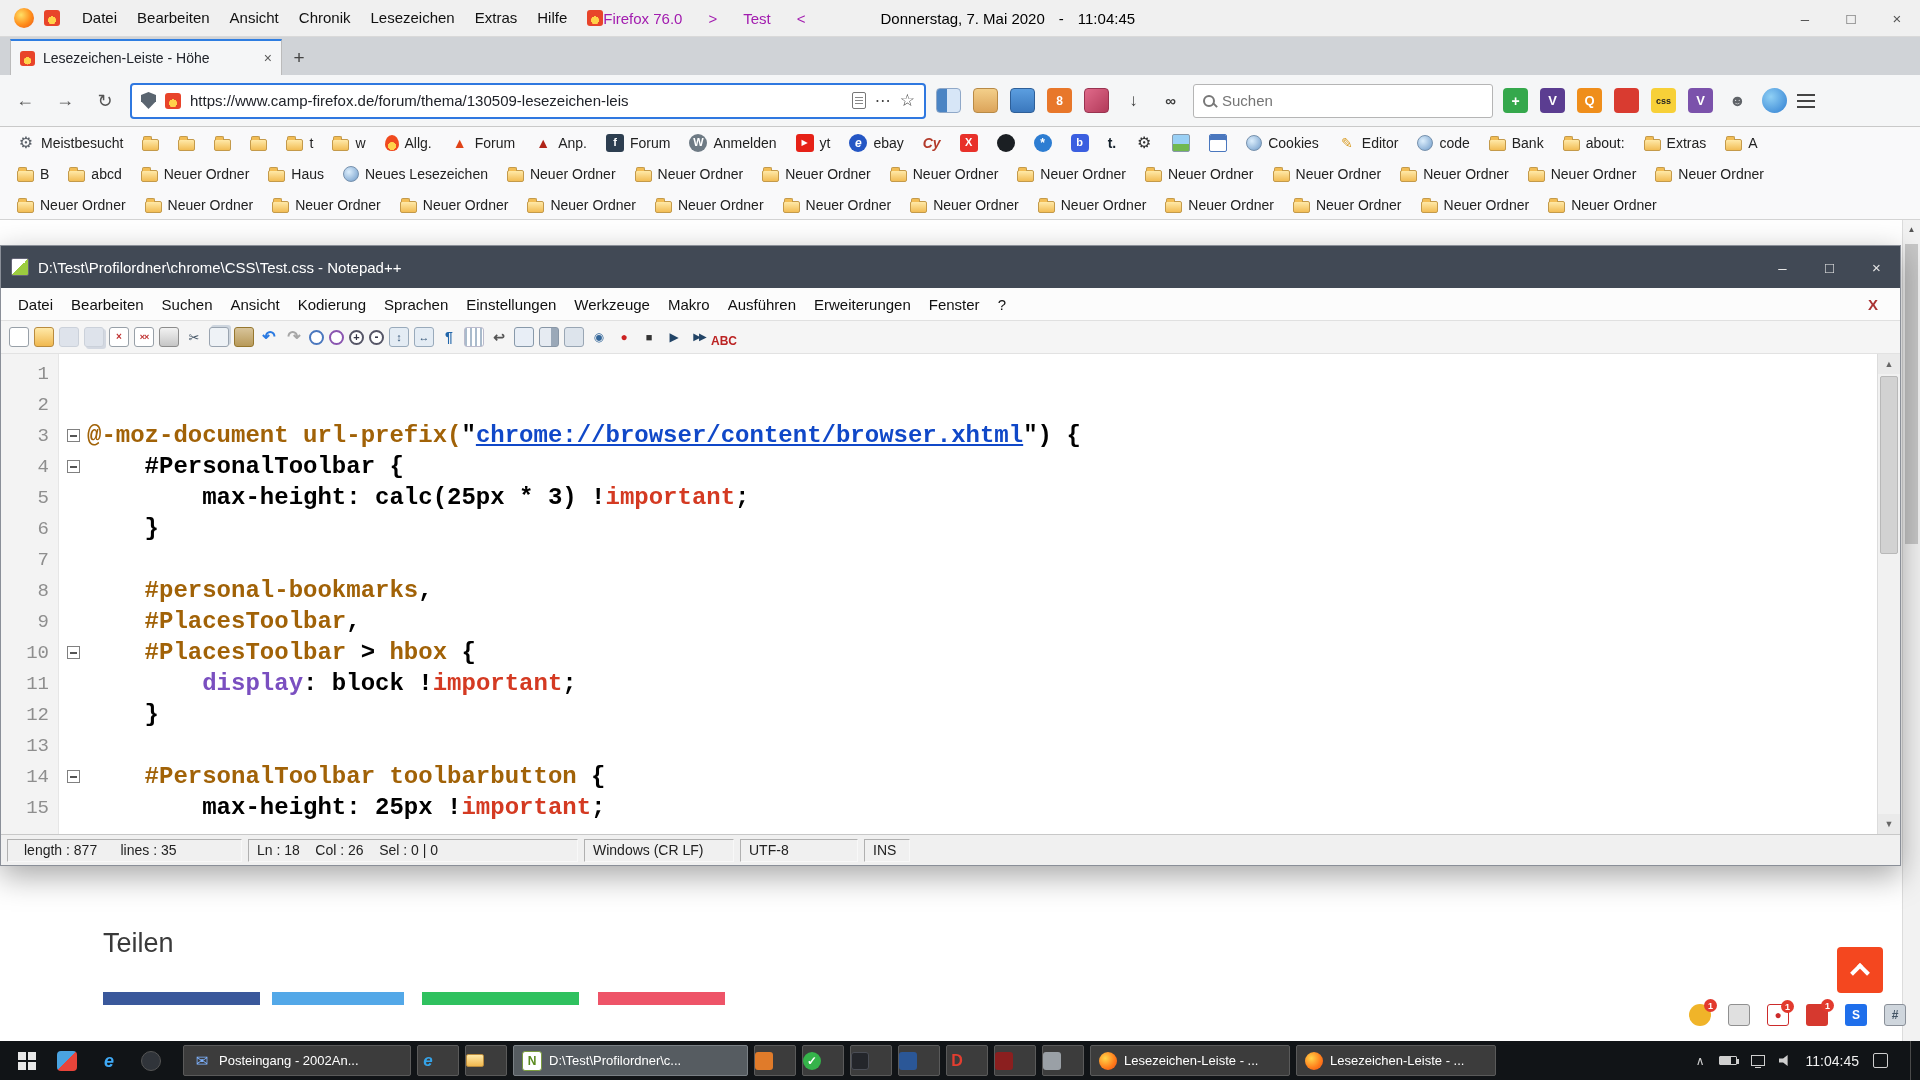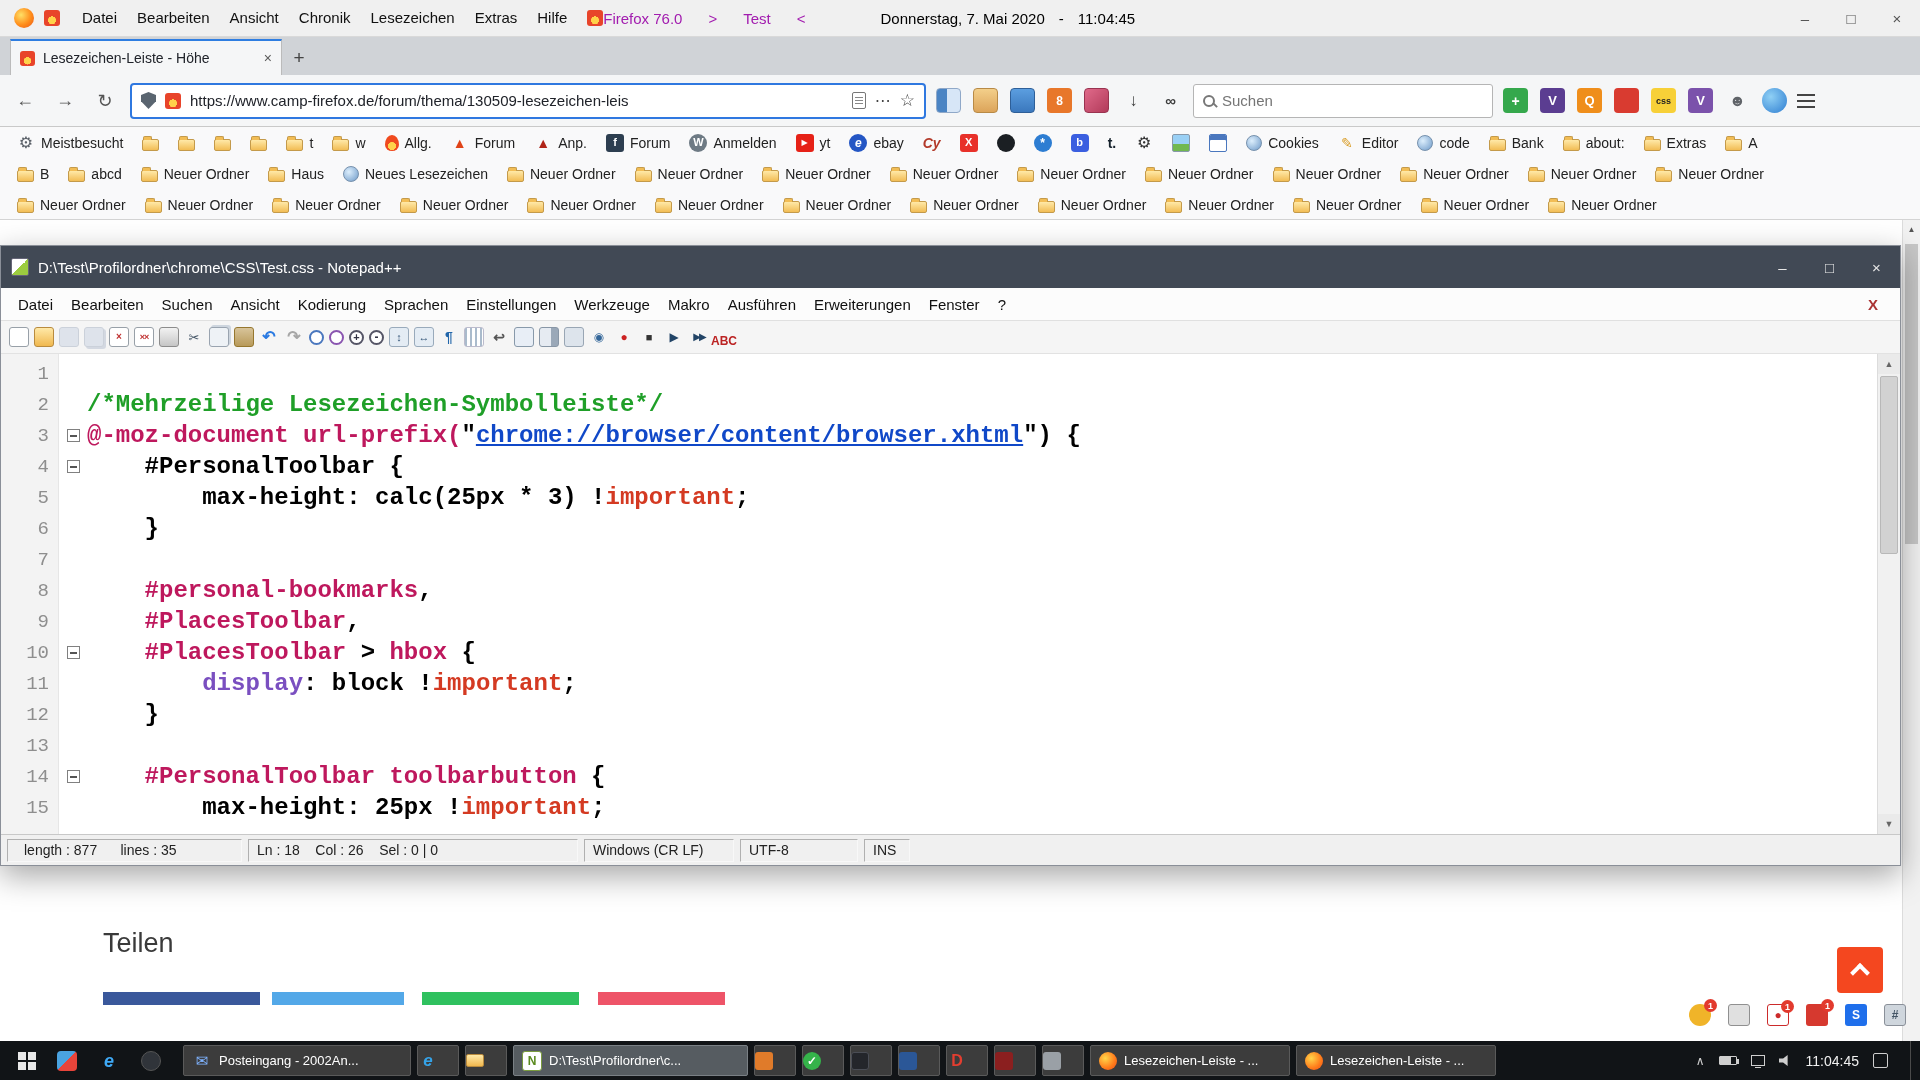--- a/index.html
+++ b/index.html
@@ -160,21 +160,21 @@
   .fold { width:28px; display:flex; align-items:center; justify-content:center; flex:none; }
   .fold-box { display:none; }
   .fold-box.has-fold { display:block; width:13px; height:13px; border:1px solid #808080; background:#fff;
     position:relative; }
   .fold-box.has-fold::after { content:""; position:absolute; left:2px; right:2px; top:50%; margin-top:-1px;
     height:2px; background:#555; }
   .code-text { font-family:"Liberation Mono", monospace; font-weight:bold; font-size:24px;
     white-space:pre; color:#000; }
   .tk-d { color:#000; }
   .tk-c { color:#1f9f28; }
-  .tk-b { color:#be185d; }
+  .tk-b { color:#a16207; }
   .tk-r { color:#d43a22; }
   .tk-v { color:#7a4fc0; }
   .tk-u { color:#1048c8; text-decoration:underline; }
   .npp-scroll { position:absolute; right:0; top:0; bottom:0; width:23px; background:#f1f1f1;
     border-left:1px solid #dcdcdc; }
   .sa { position:absolute; left:0; right:0; height:20px; display:flex; align-items:center;
     justify-content:center; font-size:9px; color:#666; background:#eaeaea; }
   .sa-up { top:0; } .sa-down { bottom:0; }
   .npp-thumb { position:absolute; left:2px; right:2px; top:22px; height:178px; background:#d2d2d2;
     border:1px solid #b8b8b8; border-radius:2px; }
@@ -641,21 +641,20 @@
       <div class="fold-bg"></div>
       <div id="code-lines">
         <div class="code-line">
             <span class="ln">1</span>
             <span class="fold"></span>
             <span class="code-text"></span>
           </div>
           <div class="code-line">
             <span class="ln">2</span>
             <span class="fold"></span>
-            <span class="code-text"><span class="tk-c">/*Mehrzeilige Lesezeichen-Symbolleiste*/</span></span>
           </div>
           <div class="code-line">
             <span class="ln">3</span>
             <span class="fold">
               <span class="fold-box has-fold"></span>
             </span>
             <span class="code-text"><span class="tk-b">@-moz-document url-prefix(</span><span class="tk-d">"</span><span class="tk-u">chrome://browser/content/browser.xhtml</span><span class="tk-d">"</span><span class="tk-d">) {</span></span>
           </div>
           <div class="code-line">
             <span class="ln">4</span>

